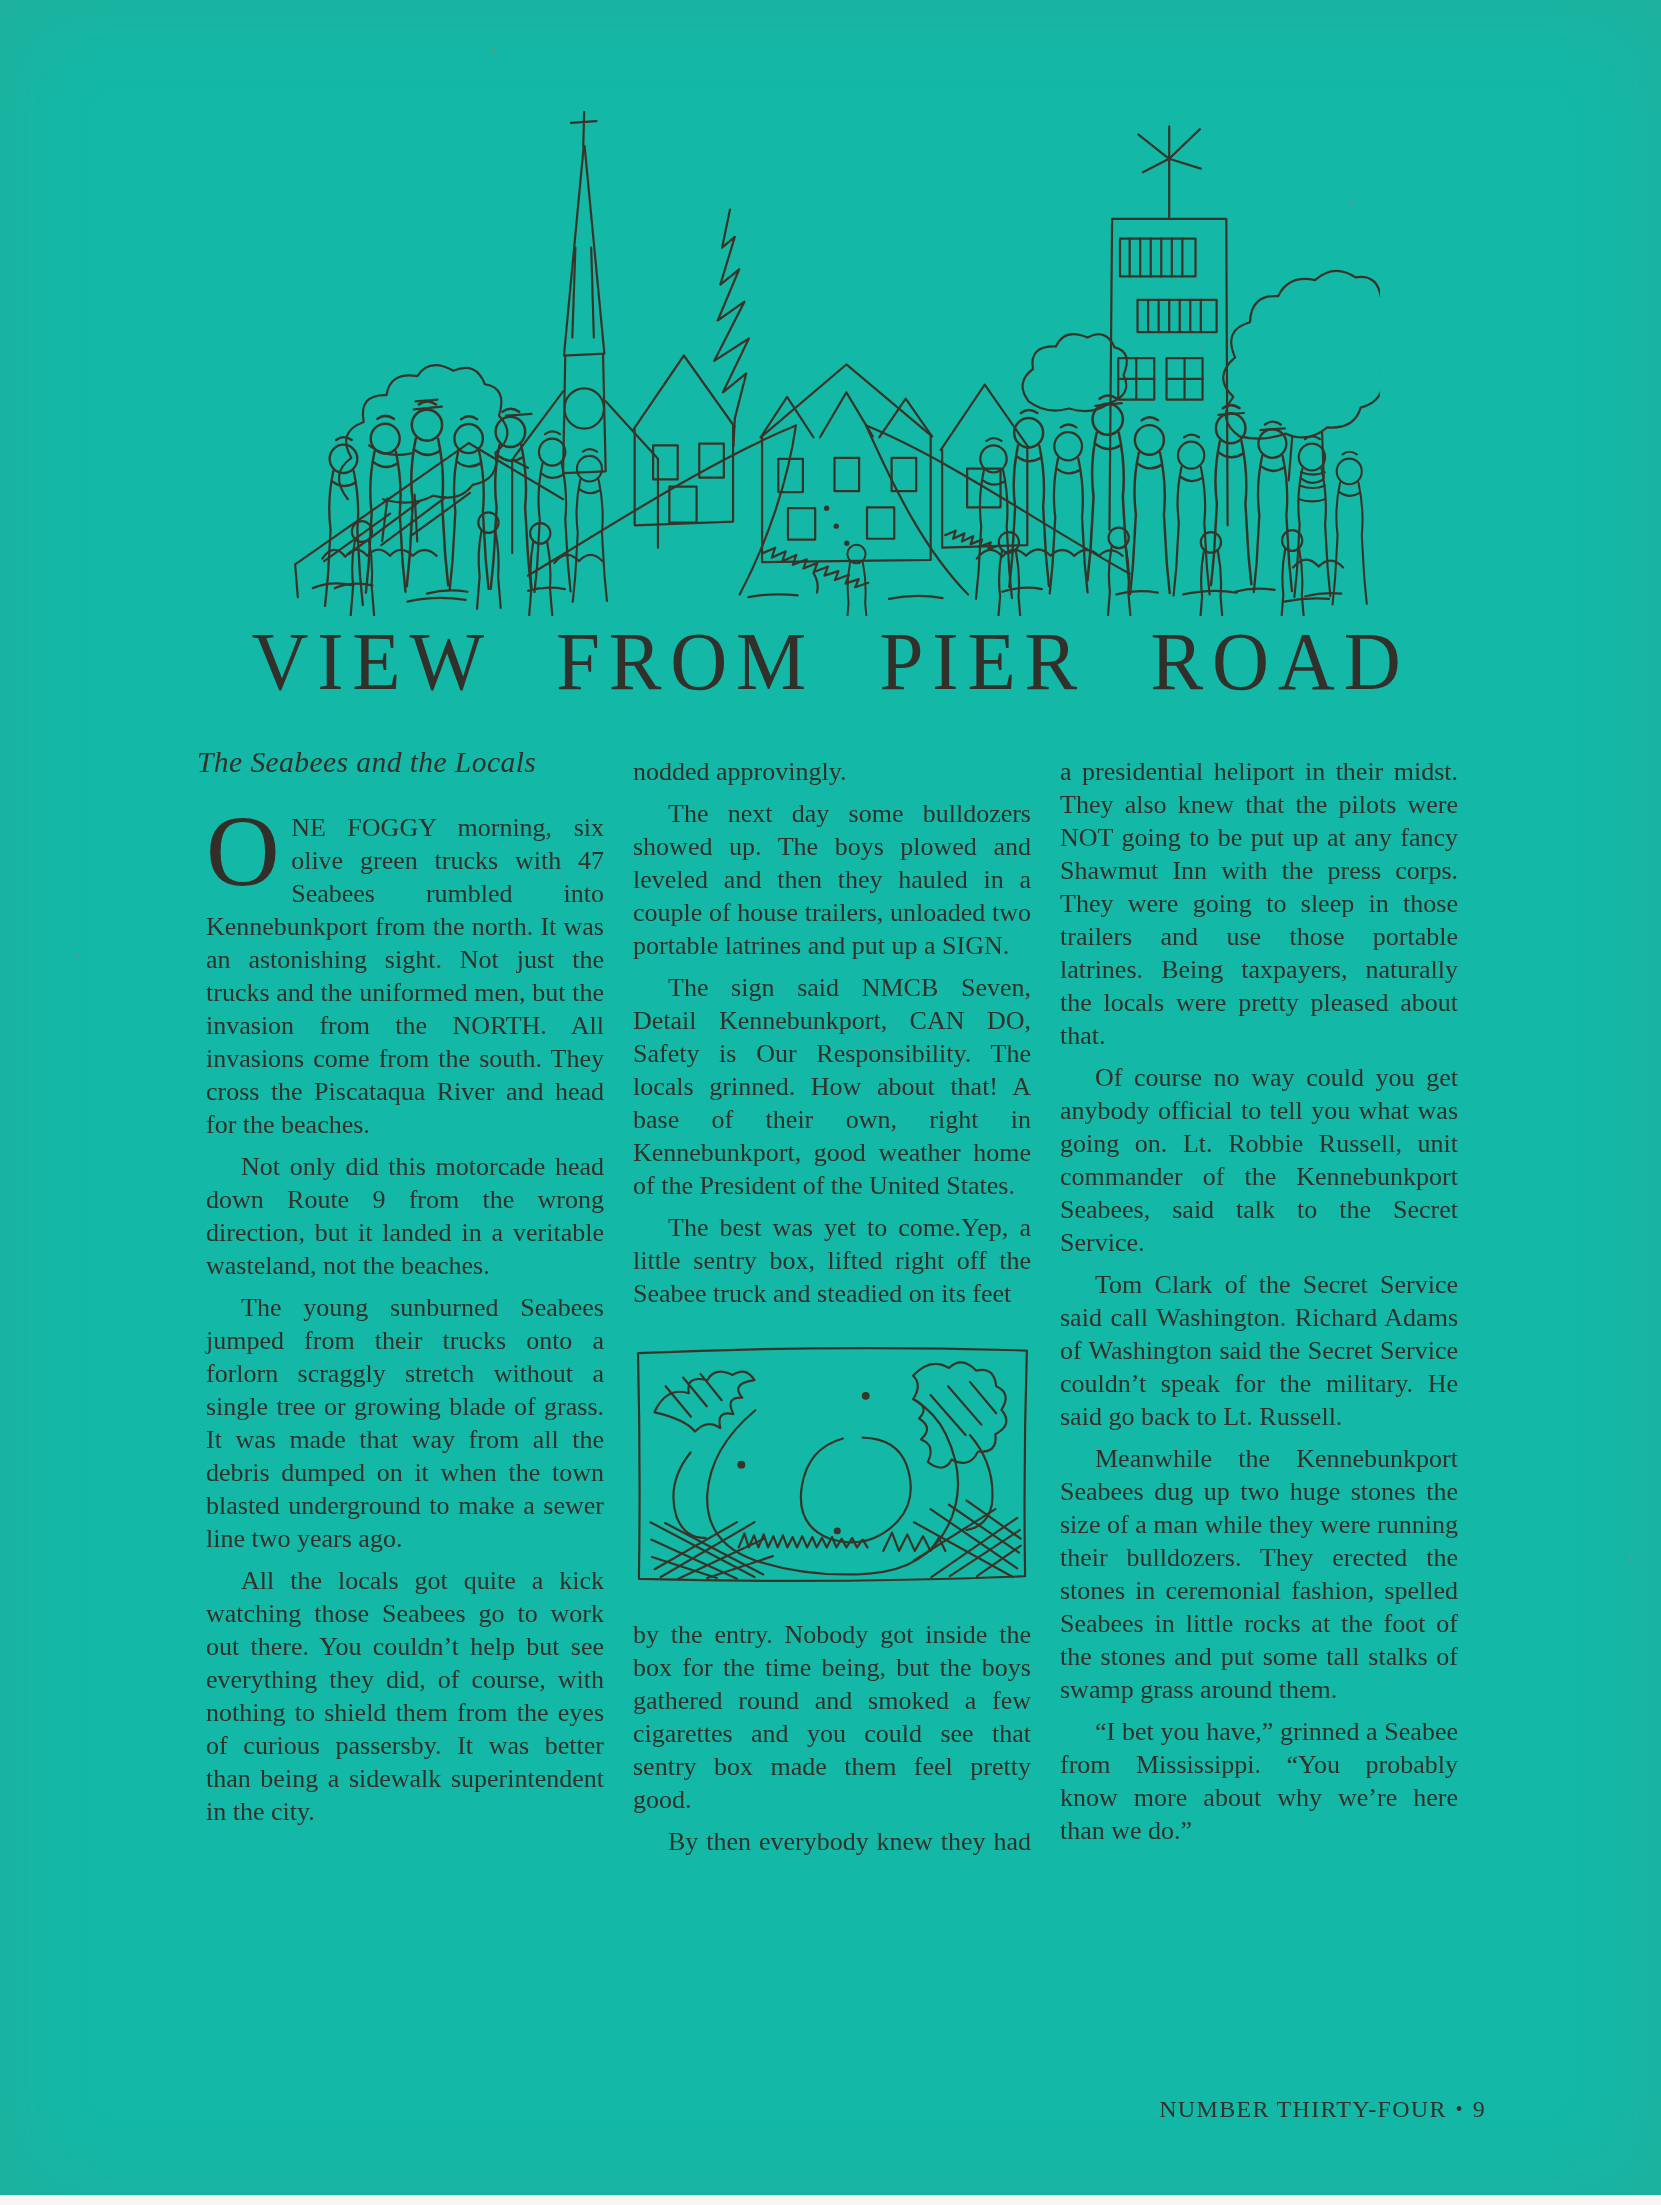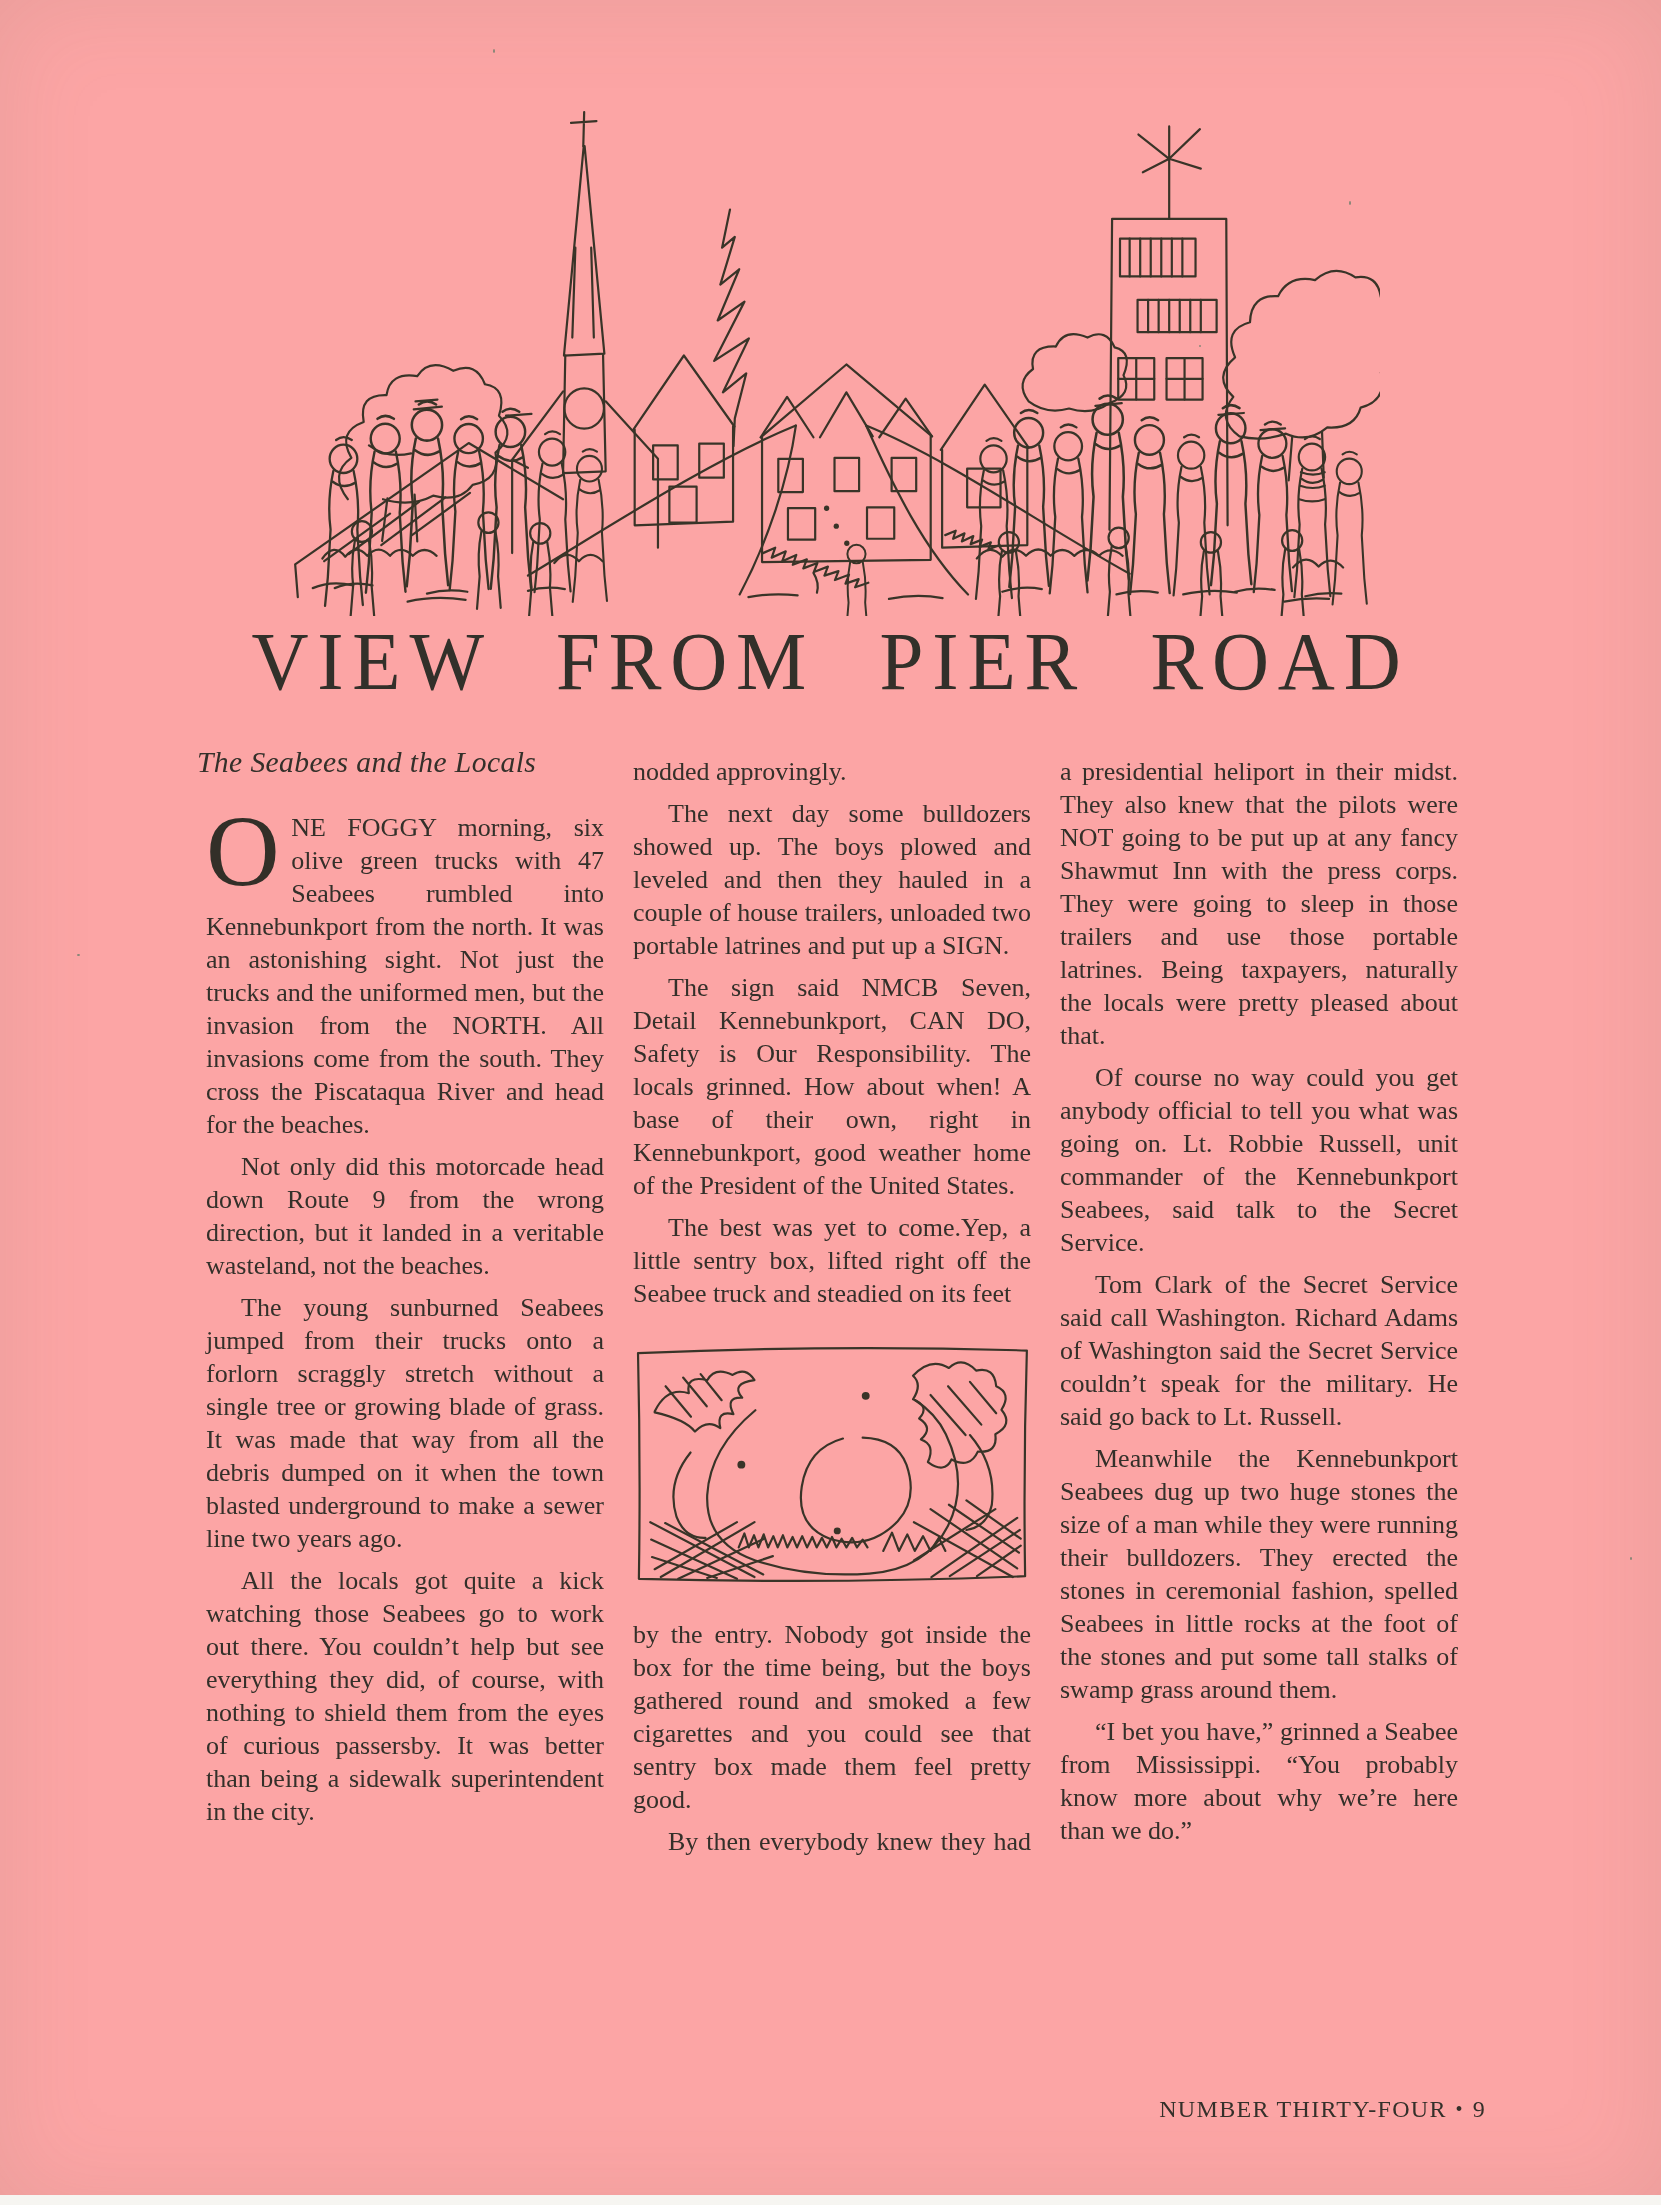--- a/index.html
+++ b/index.html
@@ -3,21 +3,21 @@
 <meta charset="utf-8">
 <style>
   html,body{margin:0;padding:0;}
   body{
     width:1661px;height:2205px;
     background:#e8e5dd;
     font-family:"Liberation Serif","DejaVu Serif",serif;
   }
   .page{
     position:relative;width:1661px;height:2205px;overflow:hidden;
-    background:#fca5a5;
+    background:#14b8a6;
     color:#332f28;
     box-shadow:inset 0 0 97px rgba(120,112,95,.14);
   }
   
   .header-art{
     position:absolute;left:282px;top:104px;width:1098px;height:512px;margin:0;
   }
   .header-art svg,.inset svg{width:100%;height:100%;display:block;}
   .ink{stroke:#393428;stroke-width:5;fill:none;stroke-linecap:round;stroke-linejoin:round;}
   .ink .fill{fill:#393428;stroke:none;}
@@ -222,21 +222,21 @@
           <p class="indent">Not only did this motorcade head down Route 9 from the wrong direction, but it landed in a veritable wasteland, not the beaches.</p>
           <p class="indent">The young sunburned Seabees jumped from their trucks onto a forlorn scraggly stretch without a single tree or growing blade of grass. It was made that way from all the debris dumped on it when the town blasted underground to make a sewer line two years ago.</p>
           <p class="indent">All the locals got quite a kick watching those Seabees go to work out there. You couldn’t help but see everything they did, of course, with nothing to shield them from the eyes of curious passersby. It was better than being a sidewalk superintendent in the city.</p>
         </div>
     </div>
 
     <div class="col">
       <p>nodded approvingly.</p>
       <div>
           <p class="indent">The next day some bulldozers showed up. The boys plowed and leveled and then they hauled in a couple of house trailers, unloaded two portable latrines and put up a SIGN.</p>
-          <p class="indent">The sign said NMCB Seven, Detail Kennebunkport, CAN DO, Safety is Our Responsibility. The locals grinned. How about when! A base of their own, right in Kennebunkport, good weather home of the President of the United States.</p>
+          <p class="indent">The sign said NMCB Seven, Detail Kennebunkport, CAN DO, Safety is Our Responsibility. The locals grinned. How about that! A base of their own, right in Kennebunkport, good weather home of the President of the United States.</p>
           <p class="indent">The best was yet to come.Yep, a little sentry box, lifted right off the Seabee truck and steadied on its feet</p>
         </div>
 
       <figure class="inset">
         <svg viewBox="0 0 950 590" preserveAspectRatio="none">
           <g class="ink fat">
             <path d="M32,44 Q480,24 920,38 M920,38 Q912,300 916,556 M916,556 Q470,574 34,562 M34,562 Q38,300 32,44"></path>
 
             <path d="M70,178 q28,-58 78,-42 q-8,-42 42,-30 q18,-32 58,-12 q30,-20 50,12 q-56,8 -28,40 q-40,-2 -20,38 q-40,-10 -30,32 q-30,-22 -58,8 q-22,-28 -92,-44 M95,120 l58,70 M135,100 l54,66 M175,92 l48,60"></path>
 

